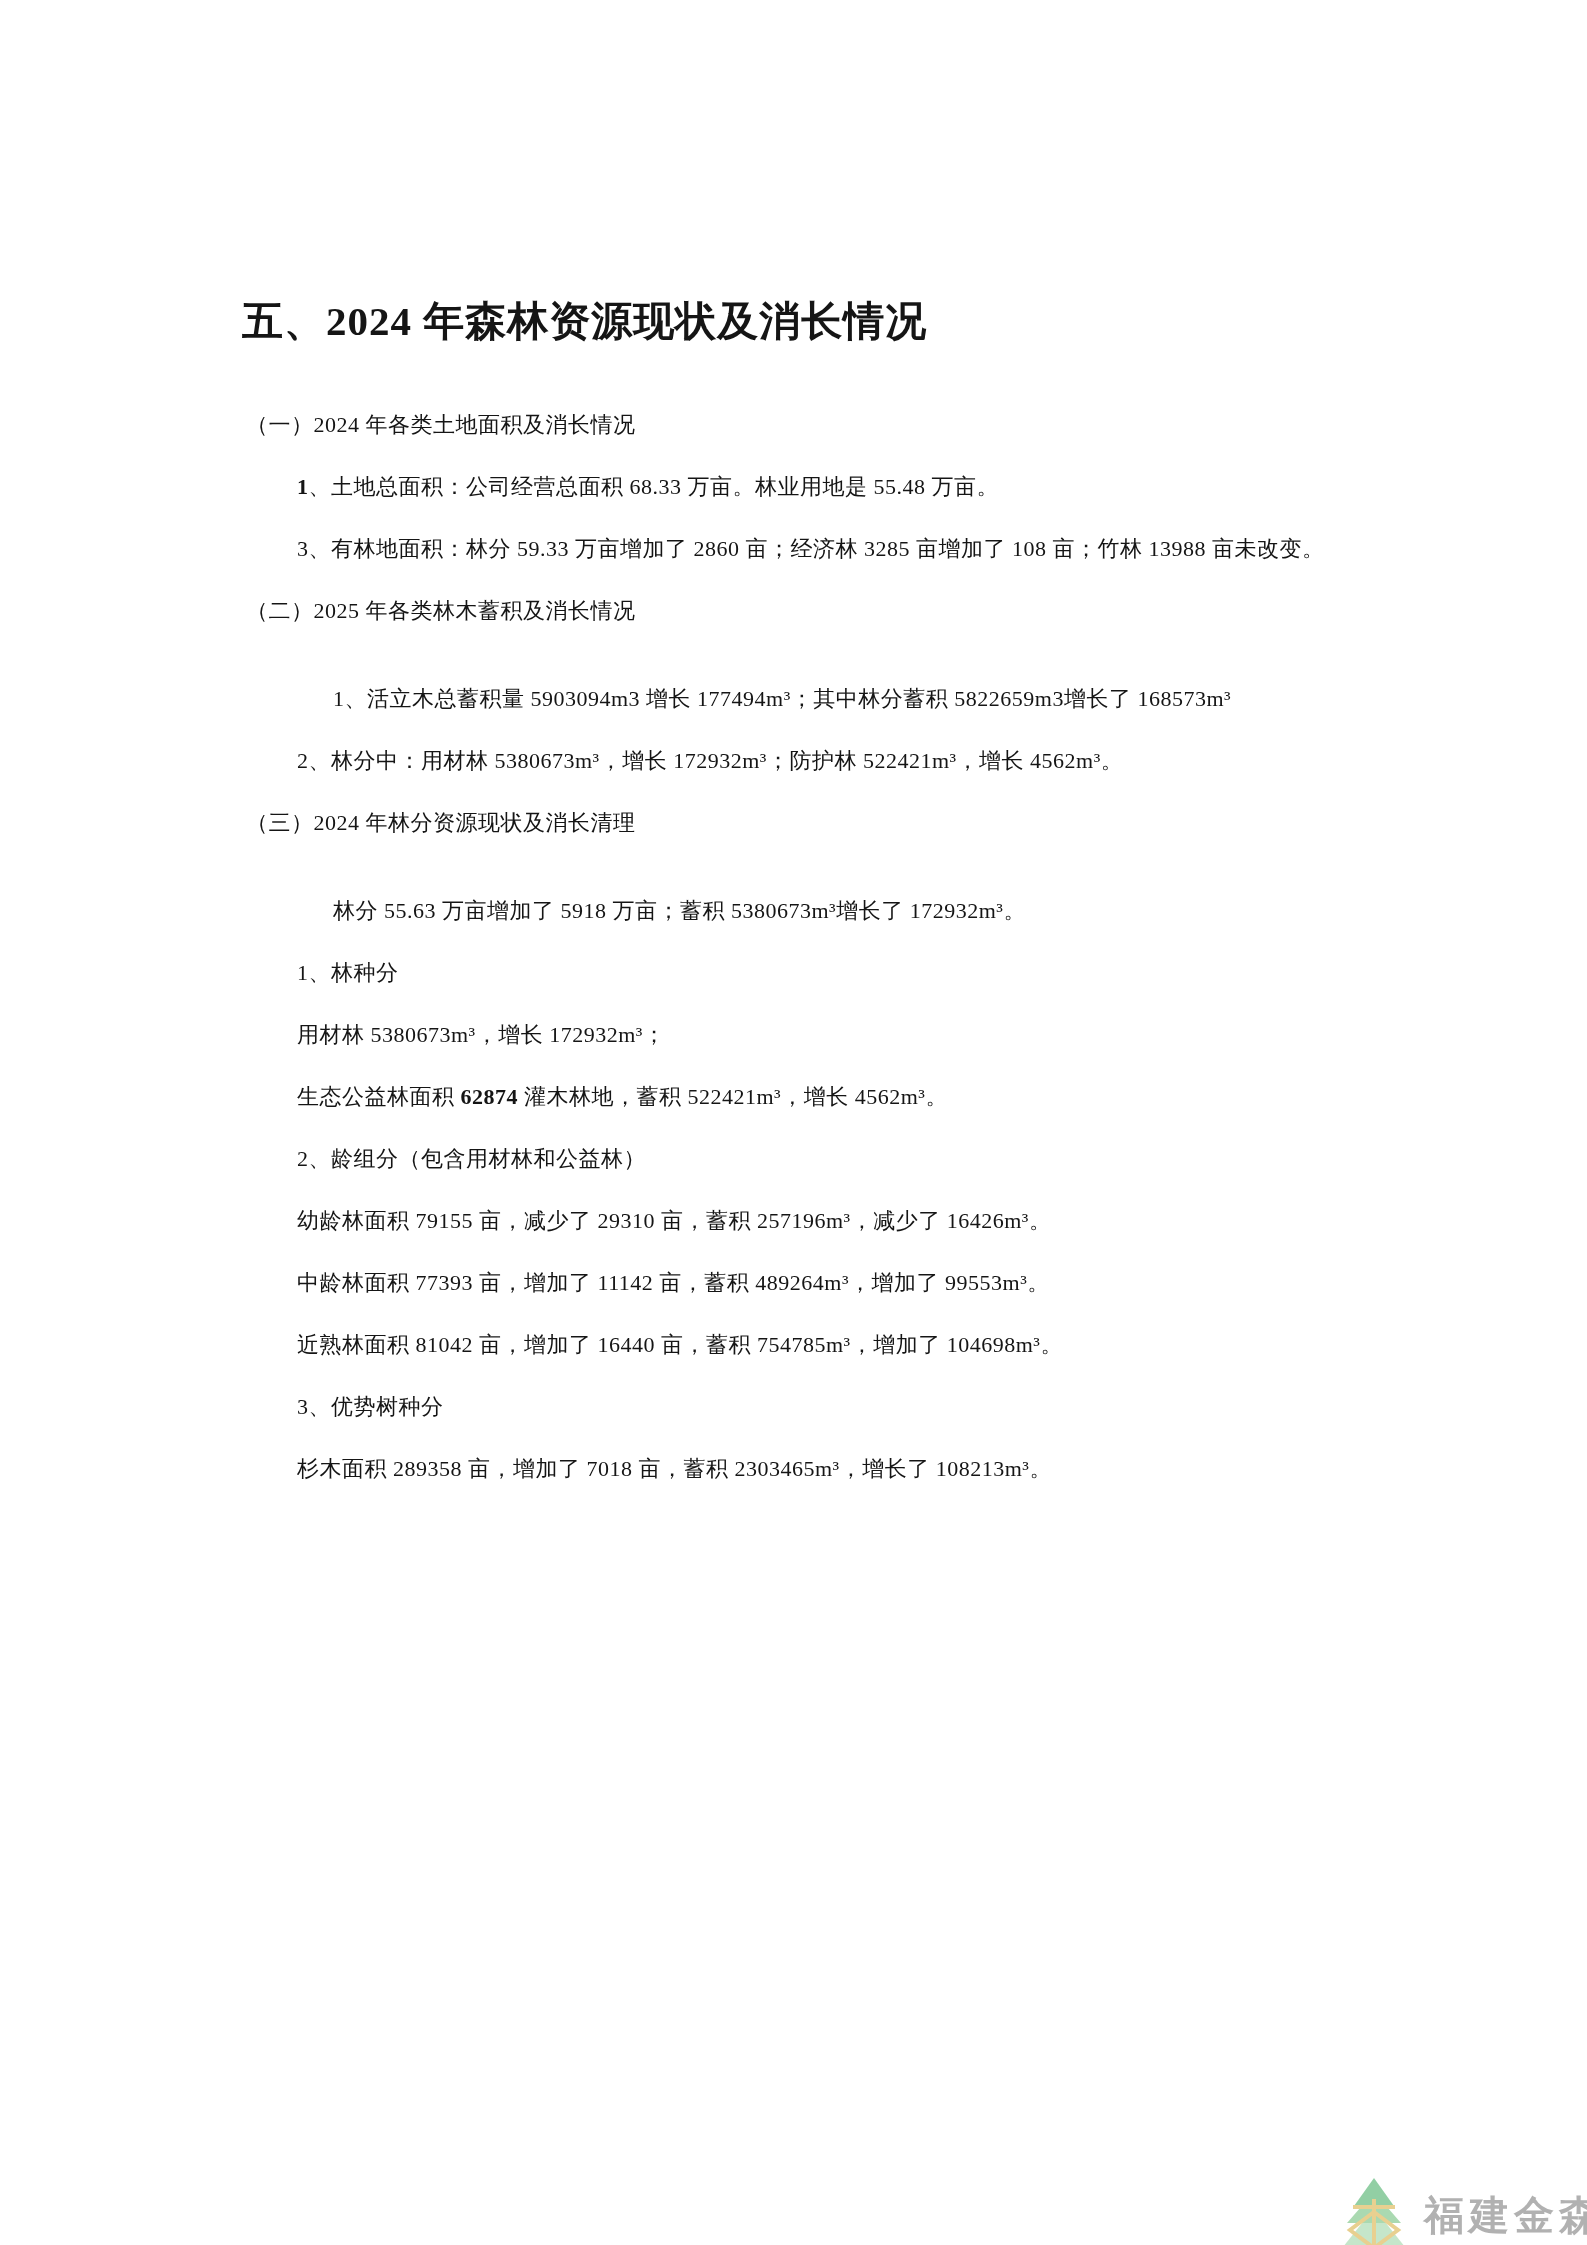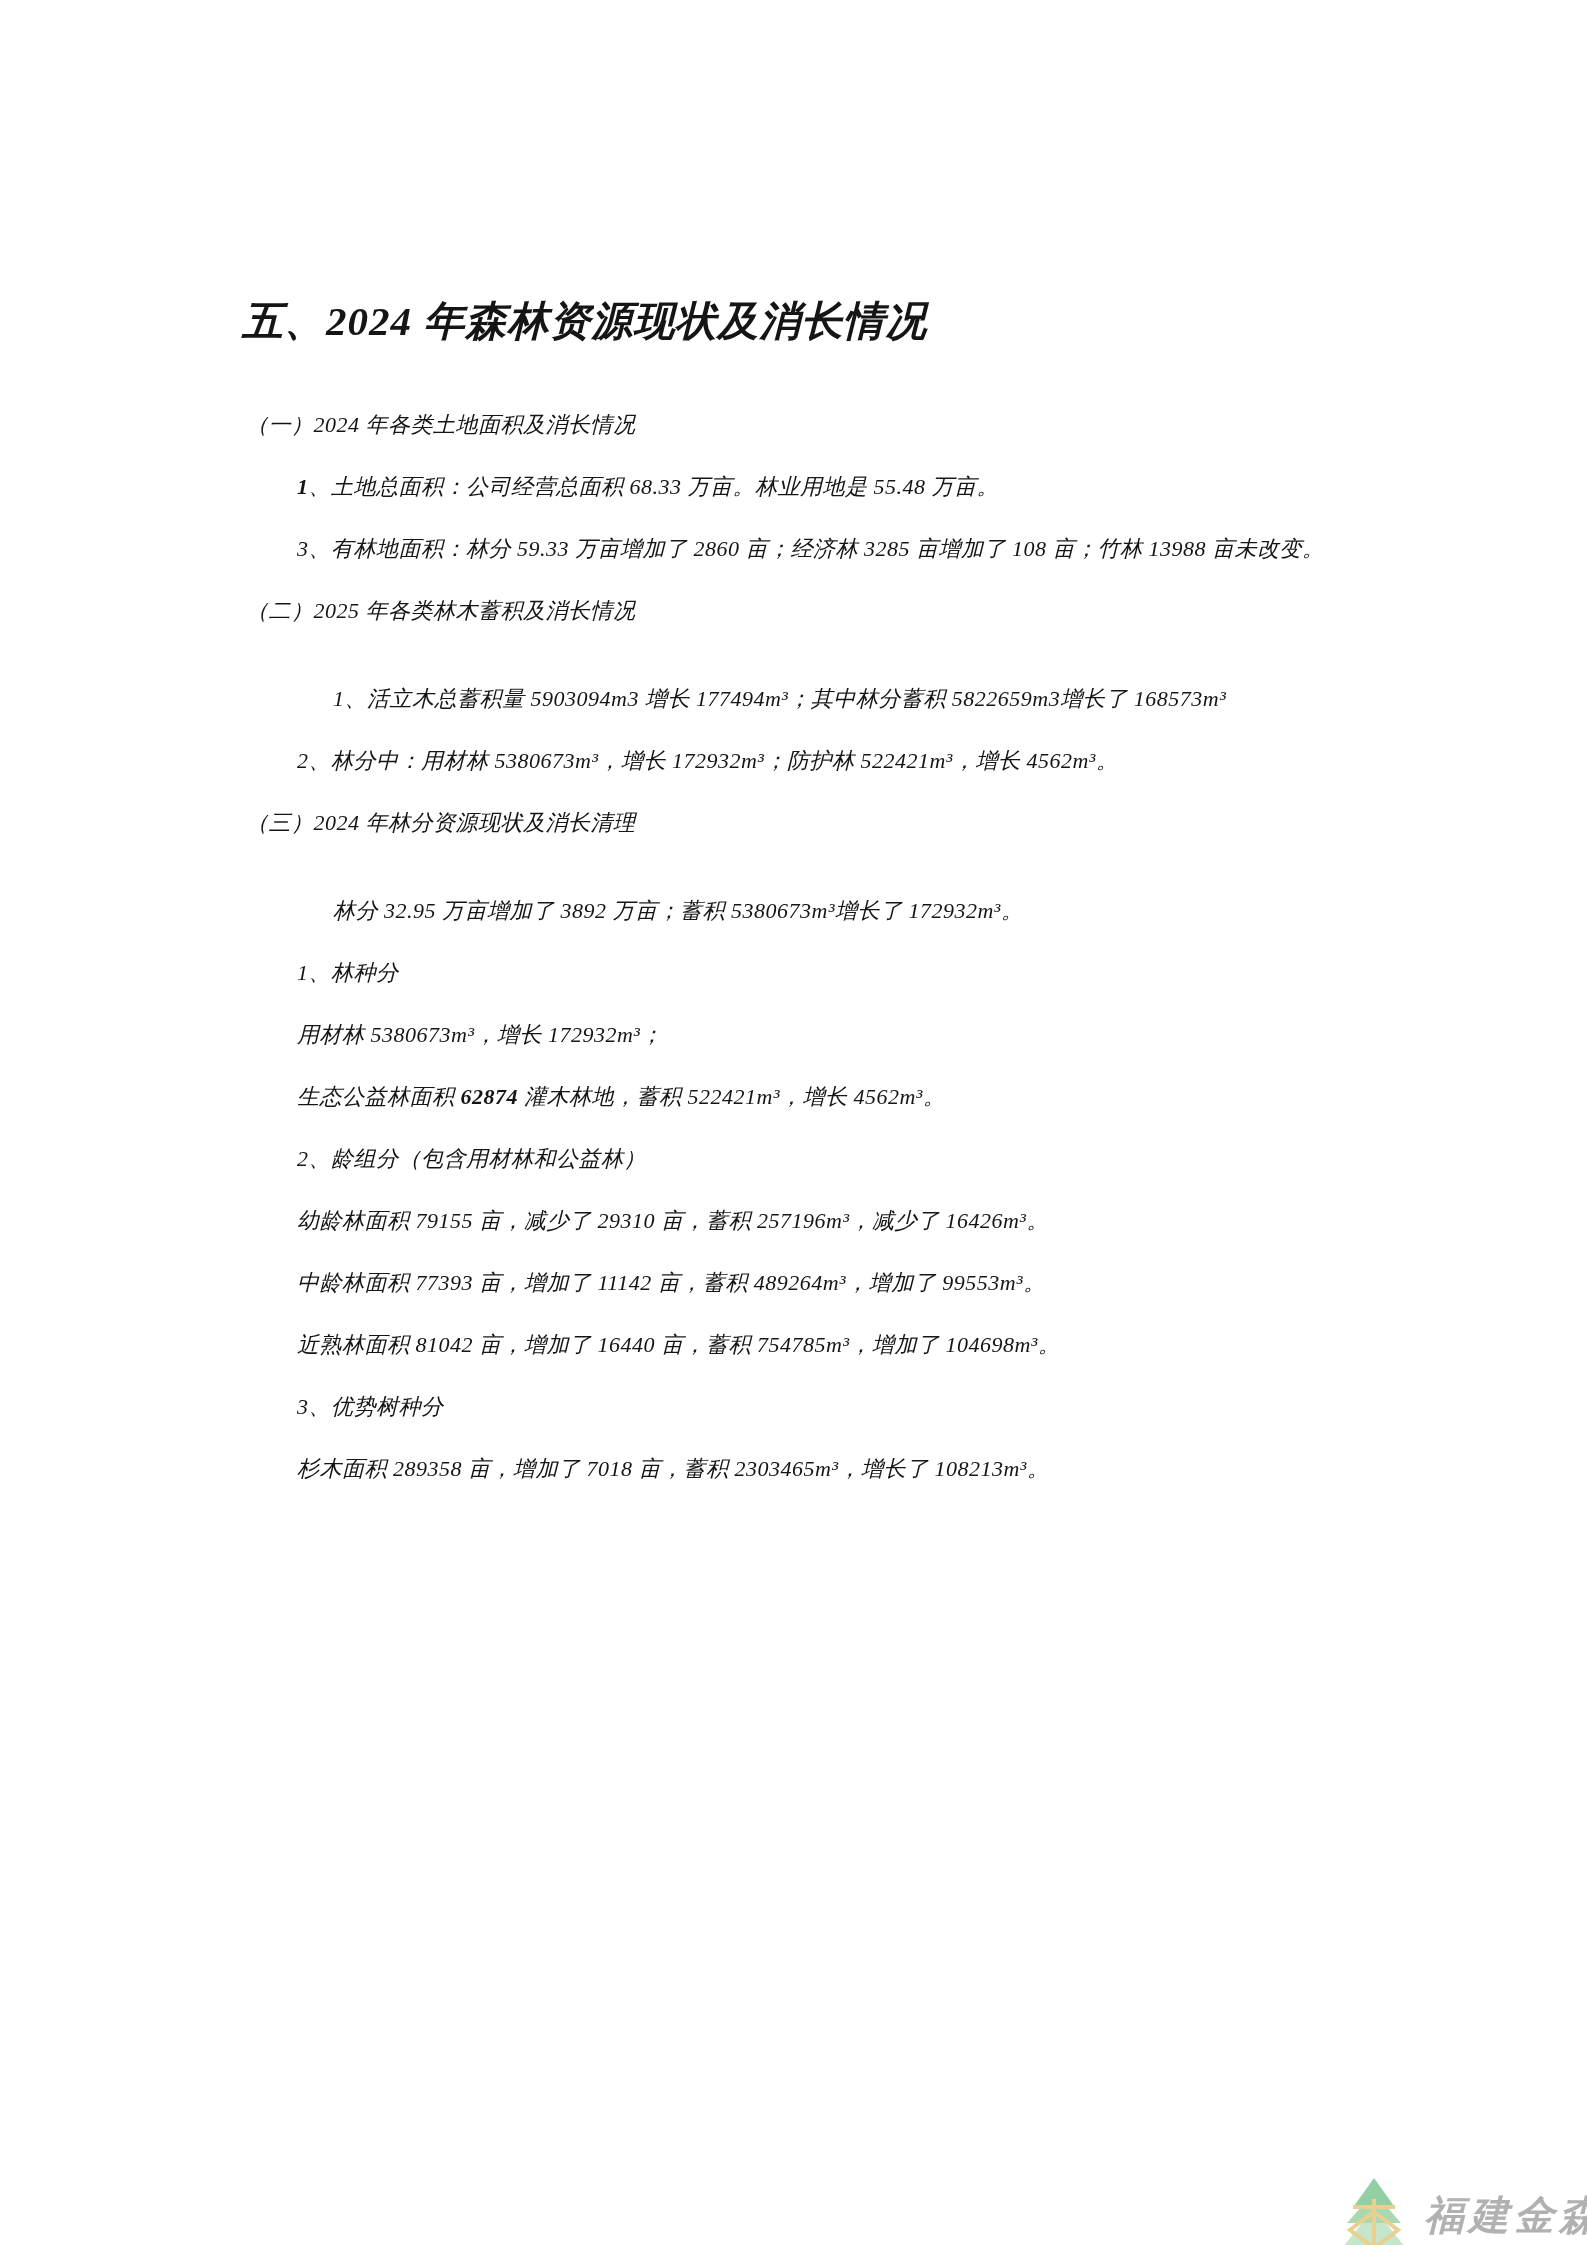--- a/index.html
+++ b/index.html
@@ -4,21 +4,20 @@
 <style>
   html, body { margin: 0; padding: 0; background: #ffffff; }
   .page {
     position: relative;
     width: 1587px;
     height: 2245px;
     background: #ffffff;
     overflow: hidden;
     font-family: "Liberation Serif", "DejaVu Serif", serif;
     color: #151515;
-    font-style: italic;
   }
   .doc {
     position: absolute;
     left: 184px;
     top: 288px;
     width: 1240px;
   }
   .doc-title {
     font-size: 41px;
     line-height: 66px;
@@ -64,21 +63,21 @@
   <div class="doc">
     <h1 class="doc-title">五、2024 年森林资源现状及消长情况</h1>
     <div id="doc-body">
         <p class="para header"><span>（一）2024 年各类土地面积及消长情况</span></p>
         <p class="para item"><b>1</b><span>、土地总面积：公司经营总面积 68.33 万亩。林业用地是 55.48 万亩。</span></p>
         <p class="para item"><span>3、有林地面积：林分 59.33 万亩增加了 2860 亩；经济林 3285 亩增加了 108 亩；竹林 13988 亩未改变。</span></p>
         <p class="para header"><span>（二）2025 年各类林木蓄积及消长情况</span></p>
         <p class="para item sp"><span>1、活立木总蓄积量 5903094m3 增长 177494m³；其中林分蓄积 5822659m3增长了 168573m³</span></p>
         <p class="para item"><span>2、林分中：用材林 5380673m³，增长 172932m³；防护林 522421m³，增长 4562m³。</span></p>
         <p class="para header"><span>（三）2024 年林分资源现状及消长清理</span></p>
-        <p class="para item sp"><span>林分 32.95 万亩增加了 3892 万亩；蓄积 5380673m³增长了 172932m³。</span></p>
+        <p class="para item sp"><span>林分 55.63 万亩增加了 5918 万亩；蓄积 5380673m³增长了 172932m³。</span></p>
         <p class="para item"><span>1、林种分</span></p>
         <p class="para item"><span>用材林 5380673m³，增长 172932m³；</span></p>
         <p class="para item"><span>生态公益林面积 </span><b>62874</b><span> 灌木林地，蓄积 522421m³，增长 4562m³。</span></p>
         <p class="para item"><span>2、龄组分（包含用材林和公益林）</span></p>
         <p class="para item"><span>幼龄林面积 79155 亩，减少了 29310 亩，蓄积 257196m³，减少了 16426m³。</span></p>
         <p class="para item"><span>中龄林面积 77393 亩，增加了 11142 亩，蓄积 489264m³，增加了 99553m³。</span></p>
         <p class="para item"><span>近熟林面积 81042 亩，增加了 16440 亩，蓄积 754785m³，增加了 104698m³。</span></p>
         <p class="para item"><span>3、优势树种分</span></p>
         <p class="para item"><span>杉木面积 289358 亩，增加了 7018 亩，蓄积 2303465m³，增长了 108213m³。</span></p>
       </div>

